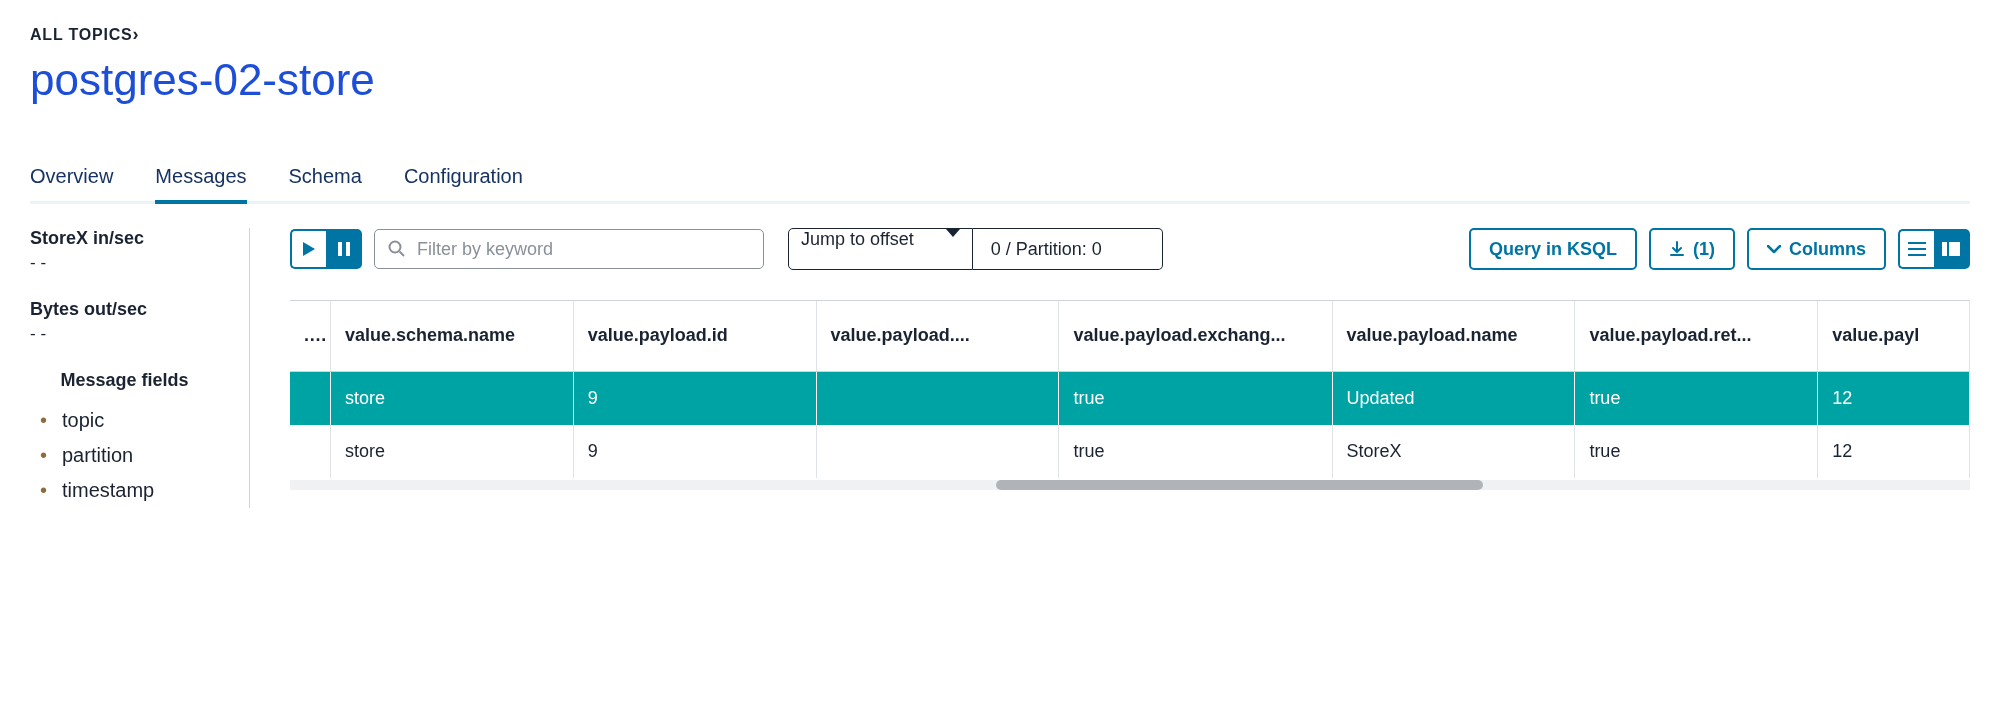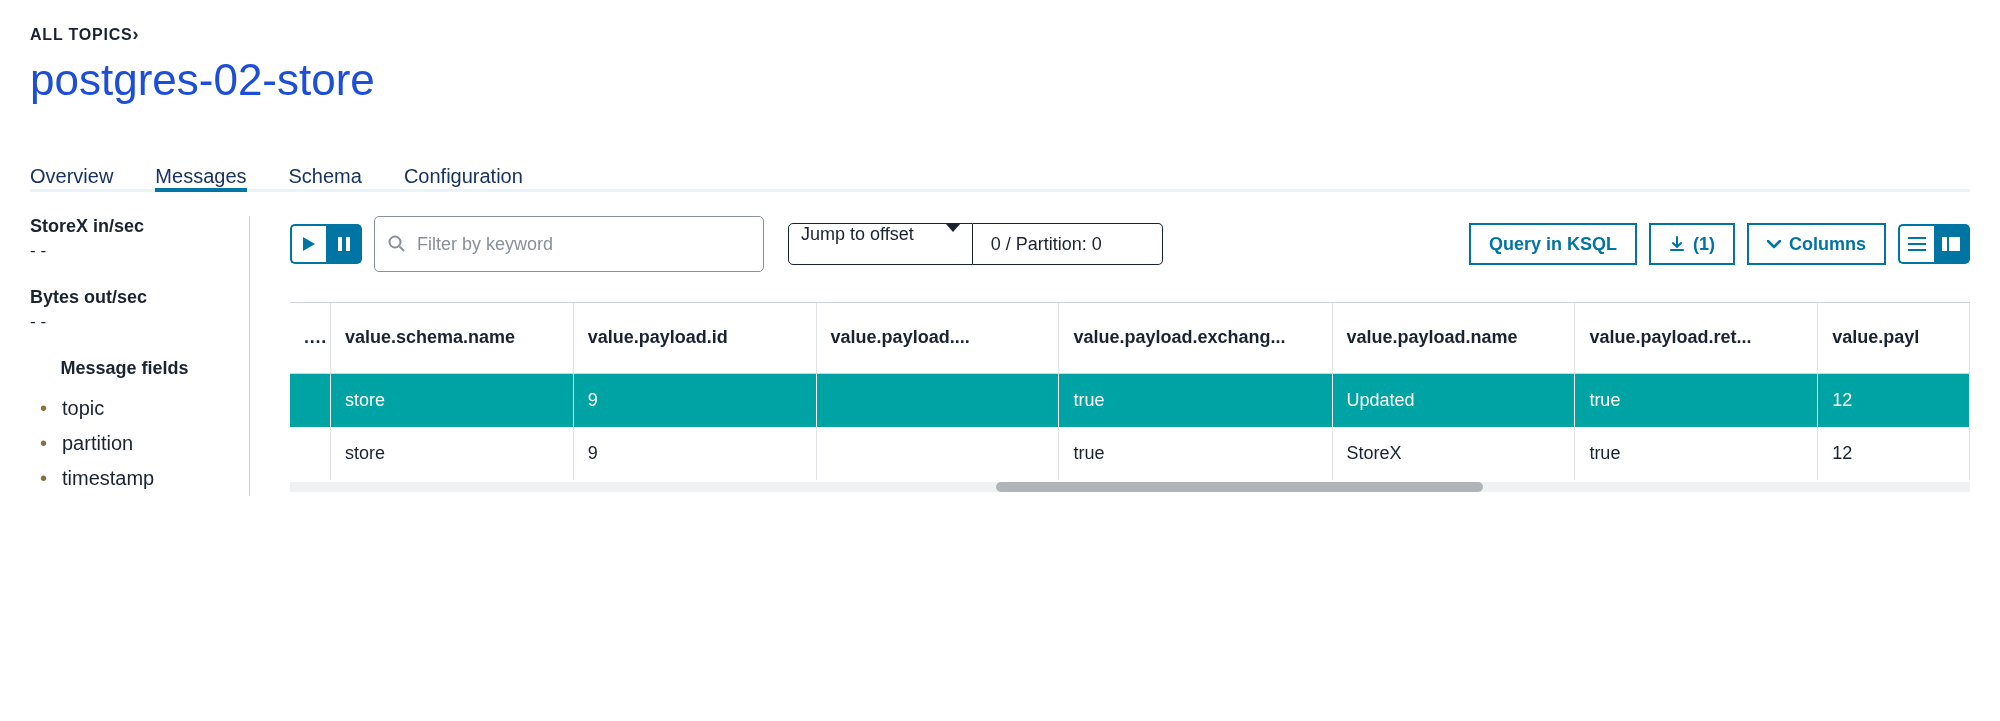--- a/index.html
+++ b/index.html
@@ -30,21 +30,21 @@
     .tabs {
       display: flex;
       gap: 42px;
       border-bottom: 3px solid #eaf3f8;
       margin-bottom: 24px;
     }
     .tab {
       font-size: 20px;
       font-weight: 500;
       color: #173361;
-      padding-bottom: 0;
+      padding-bottom: 12px;
       cursor: pointer;
       margin-bottom: -3px;
       border-bottom: 4px solid transparent;
     }
     .tab.active {
       border-bottom-color: #0074a2;
       color: #173361;
     }
     .content-area {
       display: flex;
@@ -109,21 +109,21 @@
     }
     .icon-btn:first-child { border-radius: 5px 0 0 5px; border-right: none; }
     .icon-btn:last-child { border-radius: 0 5px 5px 0; }
     .icon-btn.active { background: #0074a2; color: #fff; }
     .search-wrap {
       position: relative;
       width: 390px;
     }
     .search-input {
       width: 100%;
-      height: 56px;
+      height: 40px;
       border: 1.5px solid #8a9099;
       border-radius: 5px;
       padding: 0 12px 0 42px;
       font-size: 18px;
       color: #333;
     }
     .search-input::placeholder { color: #8a9099; }
     .search-icon-pos {
       position: absolute;
       left: 14px;
@@ -156,21 +156,21 @@
       display: flex;
       align-items: center;
       font-size: 18px;
       background: #fff;
       min-width: 190px;
     }
     .spacer { flex: 1; }
     .action-btn {
       height: 42px;
       border: 2px solid #0074a2;
-      border-radius: 0;
+      border-radius: 5px;
       background: #fff;
       color: #0074a2;
       font-size: 18px;
       font-weight: 600;
       padding: 0 18px;
       display: flex;
       align-items: center;
       gap: 8px;
       cursor: pointer;
     }

